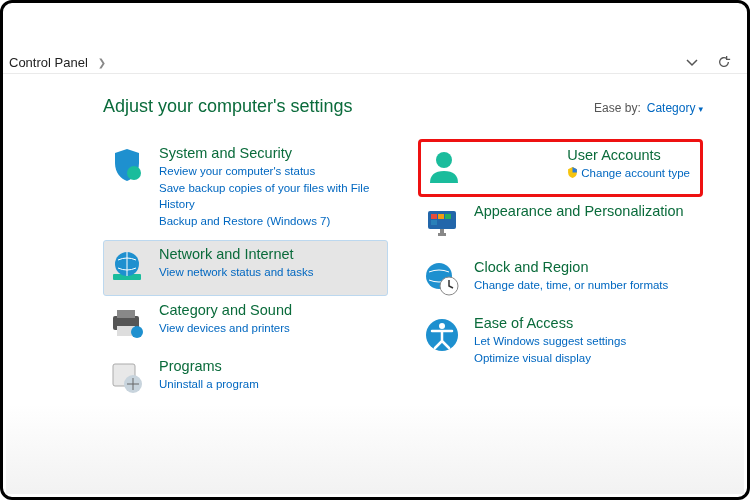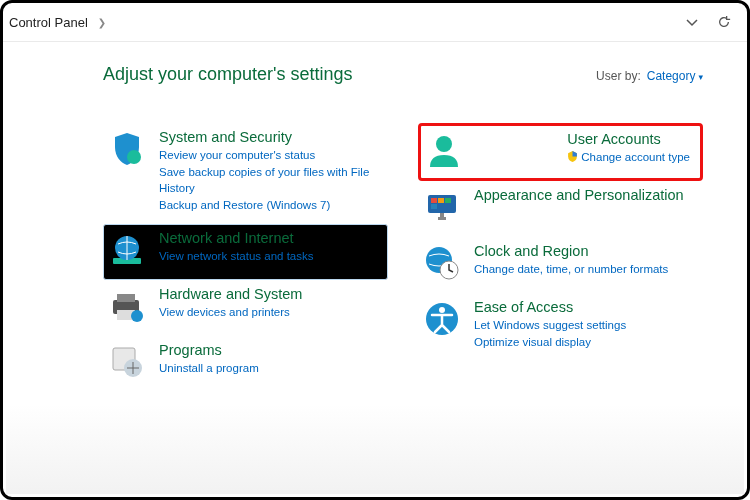--- a/index.html
+++ b/index.html
@@ -11,41 +11,42 @@
     width: 750px;
     height: 500px;
     border: 3px solid #000;
     border-radius: 12px;
     overflow: hidden;
     position: relative;
   }
   .addrbar {
     display: flex;
     align-items: center;
-    padding: 8px 10px 8px 6px;
+    padding: 8px 10px 0 6px;
     border-bottom: 1px solid #eaeaea;
     gap: 6px;
+    margin-top: 40px;
   }
   .addrbar .crumb { color: #222; font-size: 13px; }
   .addrbar .chev { color: #888; font-size: 10px; margin-left: 4px; }
   .addrbar .spacer { flex: 1; }
   .addrbar .navbtn {
     width: 26px; height: 22px; display: flex; align-items: center; justify-content: center;
     color: #555; cursor: pointer; border-radius: 3px;
   }
   .content { padding: 22px 44px 10px 100px; }
   .headrow { display: flex; align-items: baseline; margin-bottom: 22px; justify-content: flex-end; }
   .headrow h1 { font-size: 18px; font-weight: 400; color: #0a6b3b; flex: 1; }
   .viewby { font-size: 12px; color: #555; margin-right: 6px; }
   .viewby-val { font-size: 12px; color: #0067c0; cursor: pointer; }
   .viewby-caret { font-size: 9px; color: #0067c0; margin-left: 3px; }
   .cols { display: flex; gap: 30px; }
-  .col { flex: 1; min-width: 0; margin-top: 16px; }
+  .col { flex: 1; min-width: 0; }
   .cat { display: flex; gap: 12px; padding: 6px 4px 10px 4px; align-items: flex-start; border-radius: 3px; }
-  .cat.highlighted { background: #000000; border: 1px solid #bcd8ef; padding: 5px 3px 9px 3px; }
+  .cat.highlighted { background: #e5e5e5; border: 1px solid #bcd8ef; padding: 5px 3px 9px 3px; }
   .cat.redbox { border: 3px solid #e11; border-radius: 4px; padding: 5px 10px 7px 3px; justify-content: space-between; }
   .ic { width: 40px; height: 40px; flex-shrink: 0; display: flex; align-items: center; justify-content: center; }
   .cat-title { color: #0a6b3b; font-size: 14.5px; font-weight: 400; margin-bottom: 2px; cursor: pointer; }
   .cat-link { display: block; color: #0067c0; font-size: 11.5px; line-height: 1.45; cursor: pointer; }
   .shield { width: 11px; height: 11px; display: inline-block; vertical-align: -1px; margin-right: 3px; }
   .fade {
     position: absolute; left: 3px; right: 3px; bottom: 3px; height: 90px;
     background: linear-gradient(to bottom, rgba(255,255,255,0) 0%, #f2f2f2 100%);
     pointer-events: none;
   }
@@ -66,21 +67,21 @@
     <svg width="14" height="14" viewBox="0 0 16 16">
         <path d="M13 8a5 5 0 1 1-2-4" fill="none" stroke="#555" stroke-width="1.5"></path>
         <path d="M11 1 L11 5 L15 5" fill="none" stroke="#555" stroke-width="1.5"></path>
       </svg>
   </div>
 </div>
 
 <div class="content">
   <div class="headrow">
     <h1>Adjust your computer's settings</h1>
-    <span class="viewby">User by:</span>
+    <span class="viewby">Ease by:</span>
     <span class="viewby-val">
       <span>Category</span><span class="viewby-caret">▾</span>
     </span>
   </div>
 
   <div class="cols">
 
     <div class="col">
 
       <div class="cat">
@@ -115,21 +116,21 @@
       <div class="cat">
         <div class="ic">
           <svg width="40" height="40" viewBox="0 0 40 40">
               <rect x="6" y="14" width="26" height="14" rx="2" fill="#555"></rect>
               <rect x="10" y="8" width="18" height="8" fill="#888"></rect>
               <rect x="10" y="24" width="18" height="10" fill="#ddd"></rect>
               <circle cx="30" cy="30" r="6" fill="#1e90cf"></circle>
             </svg>
         </div>
         <div>
-          <div class="cat-title">Hardware and System</div>
+          <div class="cat-title">Category and Sound</div>
           <a class="cat-link">View devices and printers</a>
         </div>
       </div>
 
       <div class="cat">
         <div class="ic">
           <svg width="40" height="40" viewBox="0 0 40 40">
               <rect x="6" y="6" width="22" height="22" rx="2" fill="#e8e8e8" stroke="#aaa"></rect>
               <circle cx="26" cy="26" r="9" fill="#c8d4dd"></circle>
               <path d="M26 20 V32 M20 26 H32" stroke="#666" stroke-width="1"></path>

